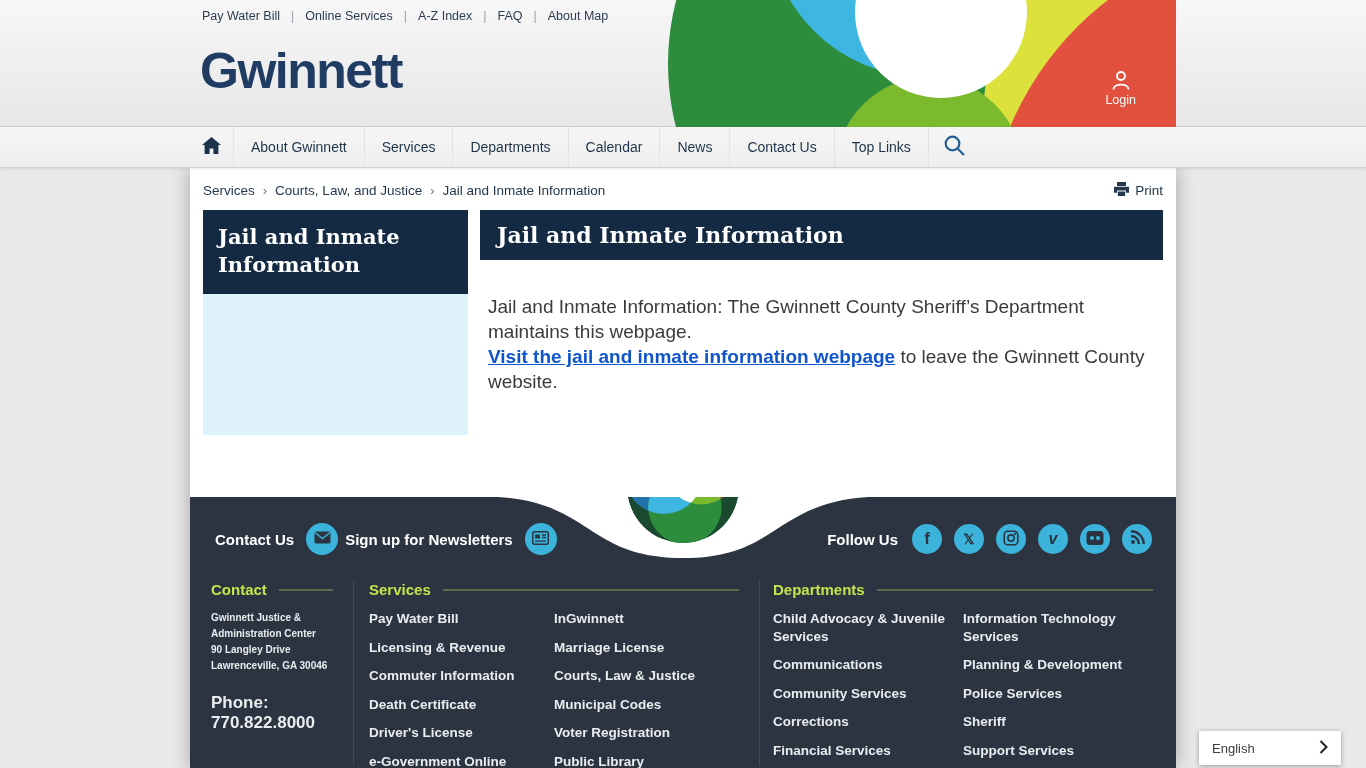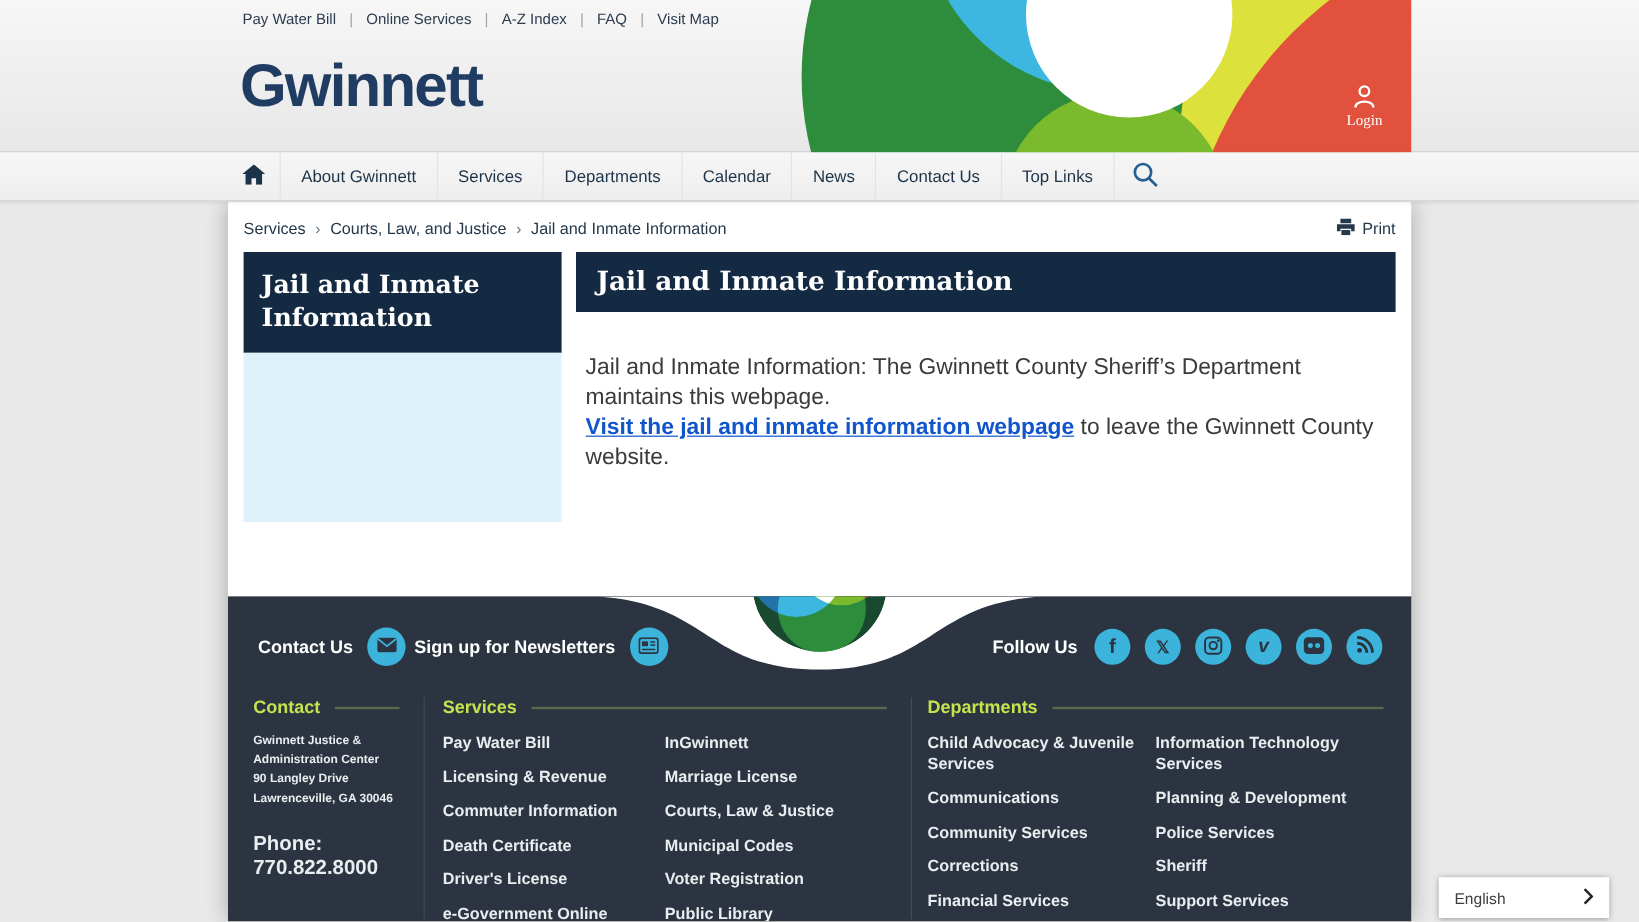--- a/index.html
+++ b/index.html
@@ -16,21 +16,21 @@
   .tl-sep { color:#9aa5af; }
   .logo-text { position:absolute; left:10px; top:42px; font-size:50px; font-weight:bold; color:#203c63; letter-spacing:-1.5px; z-index:6; }
   .banner { position:absolute; right:0; top:0; width:511px; height:127px; overflow:hidden; z-index:1; }
   .banner .c { position:absolute; border-radius:50%; }
   .c-green  { left:3px;   top:-188px; width:504px; height:504px; background:#2e8d3d; }
   .c-cyan   { left:103px; top:-237px; width:314px; height:314px; background:#3db6e2; }
   .c-yellow { left:318px; top:-122px; width:484px; height:484px; background:#dce23b; }
   .c-red    { left:321px; top:-64px;  width:622px; height:622px; background:#e2513d; }
   .c-lime   { left:171px; top:77px;   width:186px; height:186px; background:#7aba2c; }
   .c-white  { left:190px; top:-74px;  width:172px; height:172px; background:#ffffff; }
-  .login-btn { position:absolute; right:24px; top:68px; z-index:7; color:#fff; text-align:center; font-size:12.5px; cursor:pointer; background:none; border:none; font-family:Liberation Serif, serif; }
+  .login-btn { position:absolute; right:40px; top:68px; z-index:7; color:#fff; text-align:center; font-size:12.5px; cursor:pointer; background:none; border:none; font-family:Liberation Sans, sans-serif; }
   .login-btn svg { display:block; margin:0 auto 1px; }
 
   
   .navbar { height:41px; background:linear-gradient(#f6f6f6,#eeeeee); border-bottom:1px solid #cfcfcf; box-shadow:0 1px 3px rgba(0,0,0,.10); position:relative; z-index:5; }
   .navbar .col { display:flex; align-items:stretch; }
   .nav-home { width:44px; display:flex; align-items:center; justify-content:center; cursor:pointer; border-right:1px solid #e3e3e3; background:none; border-top:none; border-bottom:none; border-left:none; }
   .nav-item { padding:0 17px; line-height:40px; font-size:14px; color:#1d3349; cursor:pointer; border-right:1px solid #e3e3e3; background:none; border-top:none; border-bottom:none; border-left:none; font-family:inherit; }
   .nav-search { width:52px; display:flex; align-items:center; justify-content:center; cursor:pointer; background:none; border:none; }
 
   
@@ -100,21 +100,21 @@
       </div>
       <div class="top-links">
           <a class="top-link">Pay Water Bill</a>
           <span class="tl-sep">|</span>
           <a class="top-link">Online Services</a>
           <span class="tl-sep">|</span>
           <a class="top-link">A-Z Index</a>
           <span class="tl-sep">|</span>
           <a class="top-link">FAQ</a>
           <span class="tl-sep">|</span>
-          <a class="top-link">Visit Map</a>
+          <a class="top-link">About Map</a>
         </div>
       <div class="logo-text">Gwinnett</div>
       <button class="login-btn">
         <span>
           <svg width="26" height="24" viewBox="0 0 26 24" fill="none" stroke="#ffffff" stroke-width="1.9">
             <circle cx="13" cy="8" r="4"></circle>
             <path d="M5.5,21.5 C5.5,15 20.5,15 20.5,21.5"></path>
           </svg>
         </span>
         <span>Login</span>

